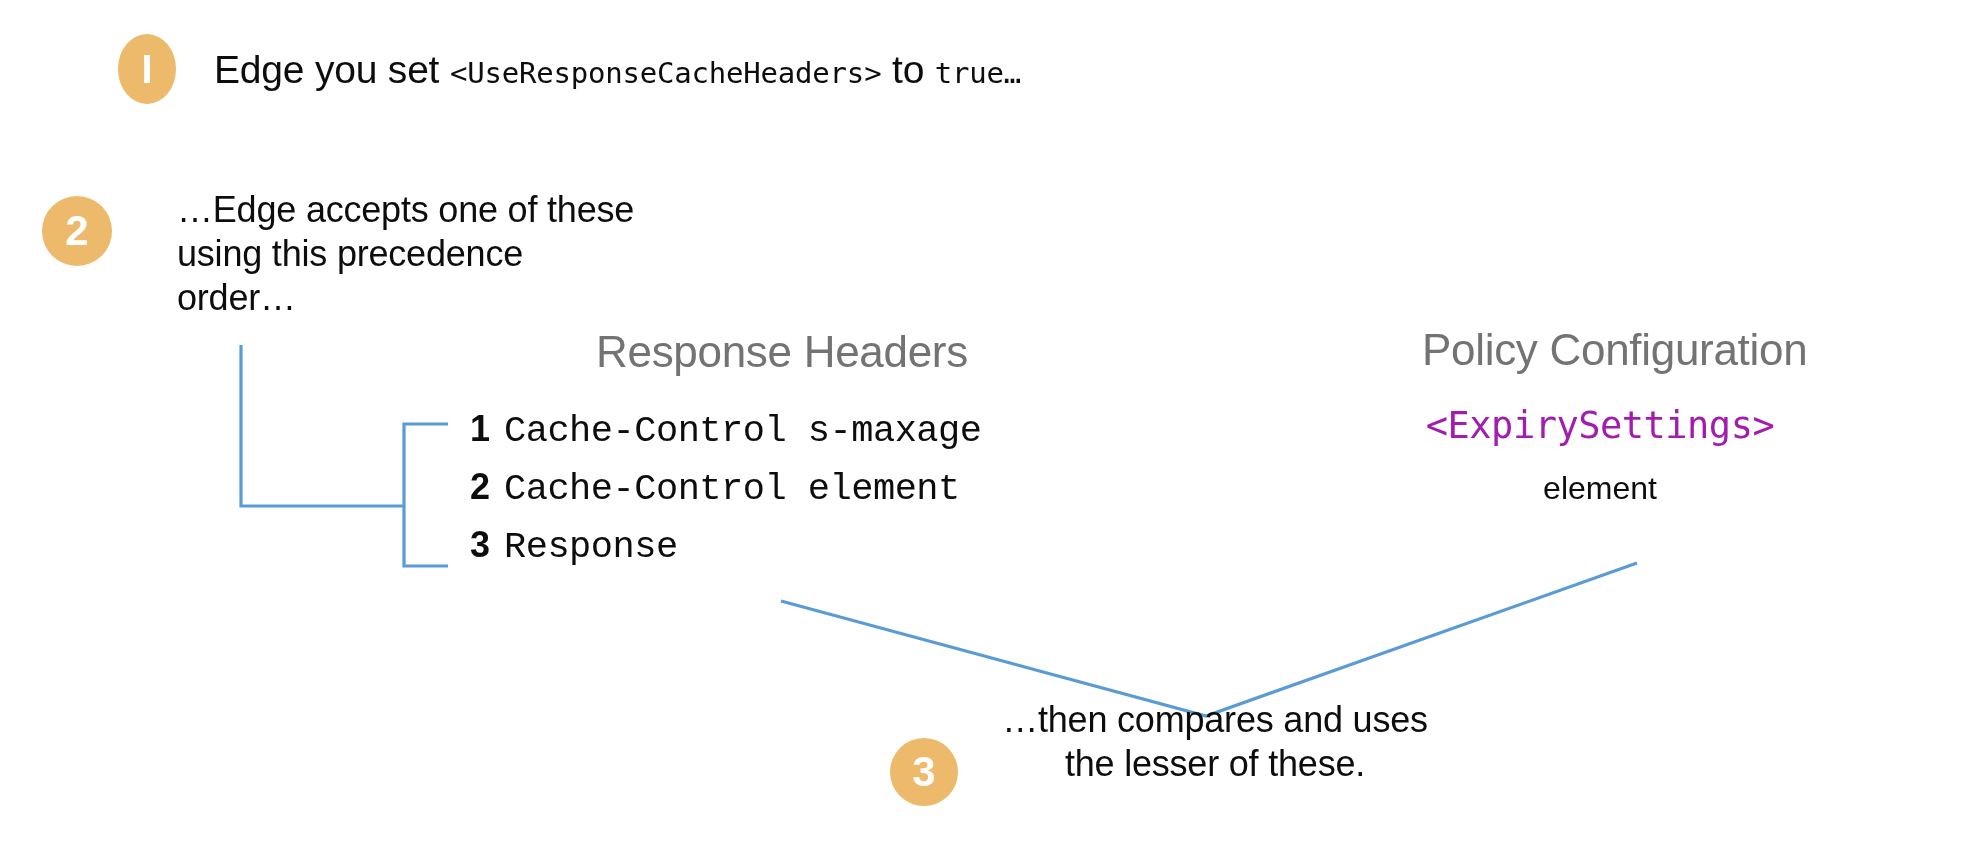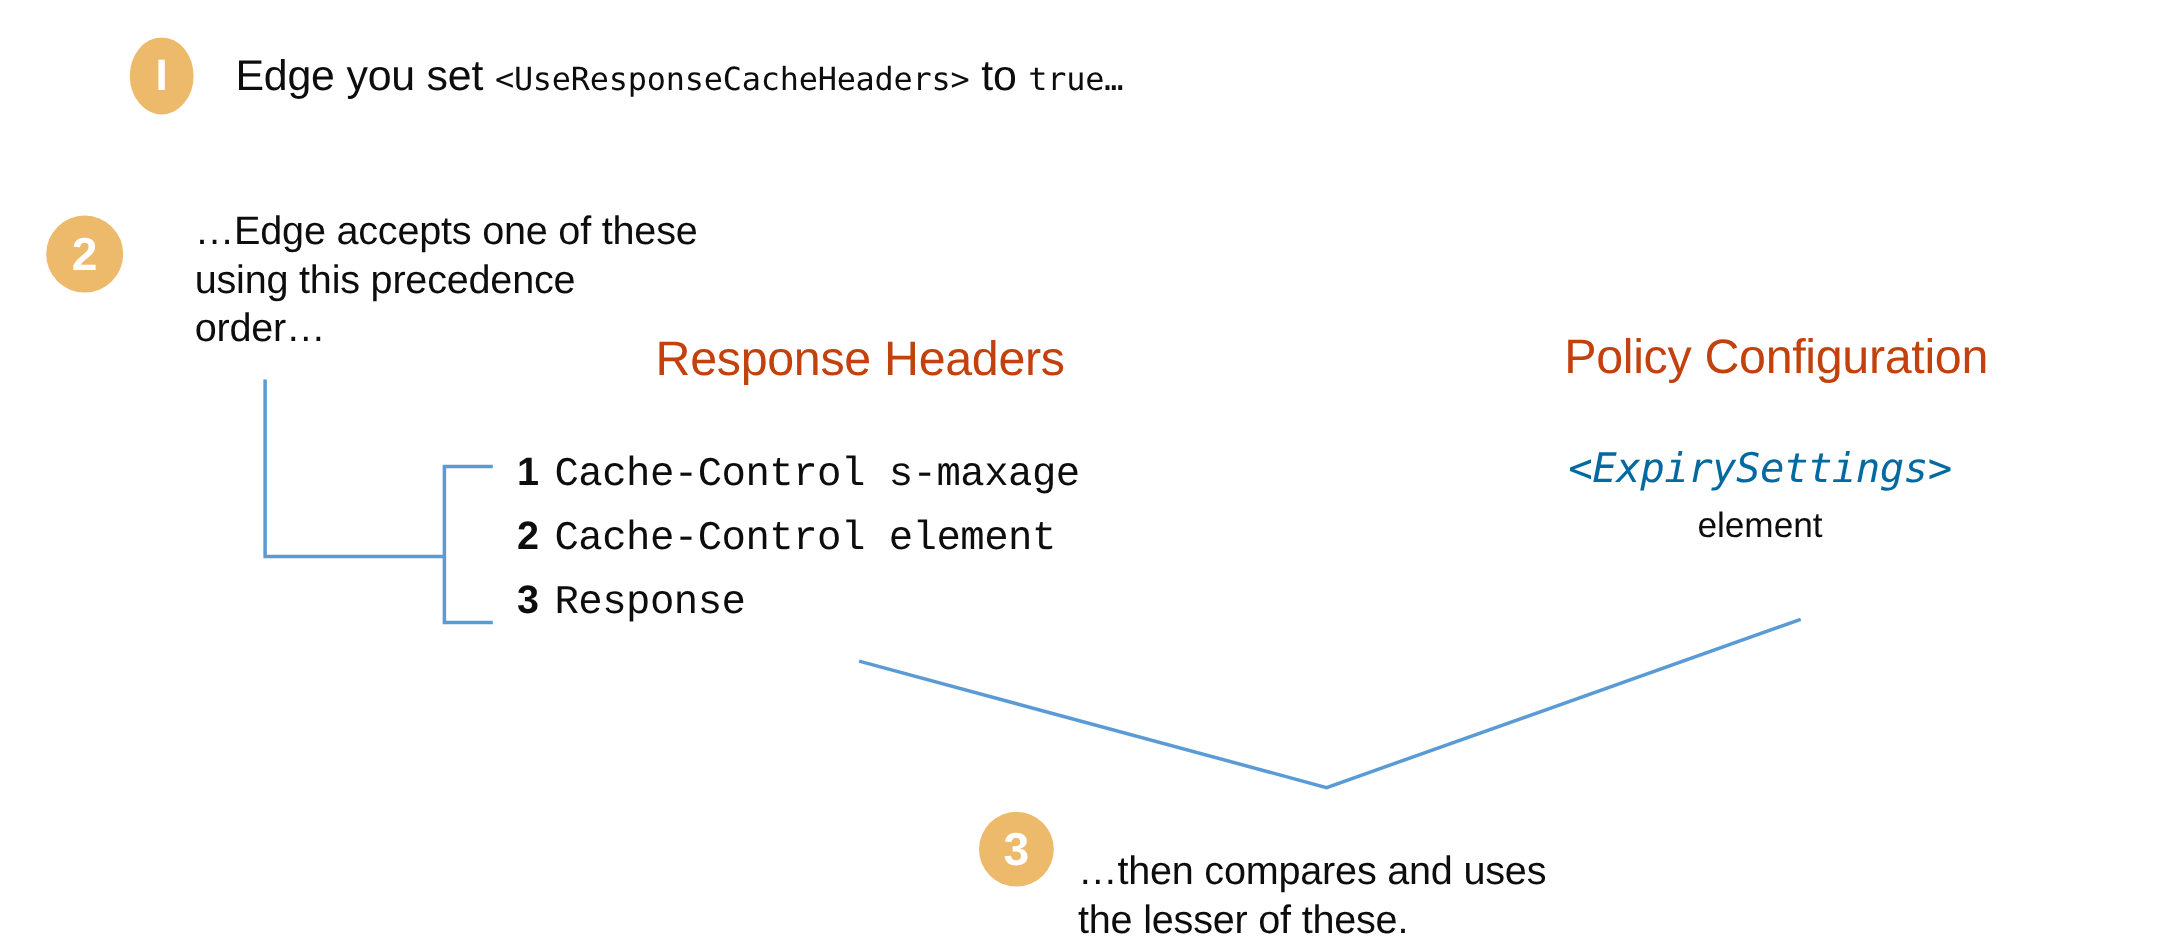--- a/index.html
+++ b/index.html
@@ -82,35 +82,36 @@
   #step2-text {
     left: 134px;
     top: 188px;
     font-size: 36px;
     line-height: 1.22;
     width: 520px;
     margin-left: 43px;
   }
   #step3-text {
     left: 980px;
-    top: 770px;
+    top: 698px;
     font-size: 36px;
     line-height: 1.22;
-    text-align: left;
+    text-align: center;
     width: 470px;
   }
 
   
   .column-heading {
     position: absolute;
     font-family: "Liberation Sans", sans-serif;
     font-size: 44px;
-    color: #c2410c;
+    color: #737373;
     white-space: nowrap;
     letter-spacing: -0.3px;
+    margin-top: 25px;
   }
   #heading-response-headers { left: 596px; top: 302px; }
   #heading-policy-config    { left: 1422px; top: 300px; }
 
   
   #precedence-list {
     position: absolute;
     left: 470px;
     top: 408px;
     width: 640px;
@@ -139,31 +140,30 @@
   #policy-element-block {
     position: absolute;
     left: 1380px;
     top: 404px;
     width: 440px;
     text-align: center;
   }
   #policy-element-name {
     font-family: "DejaVu Sans Mono", monospace;
     font-size: 37px;
-    color: #0369a1;
+    color: #a21caf;
     letter-spacing: -0.5px;
     display: block;
-    font-style: italic;
   }
   #policy-element-kind {
     font-family: "Liberation Sans", sans-serif;
     font-size: 32px;
     color: #0d0d0d;
     display: block;
-    margin-top: 12px;
+    margin-top: 23px;
   }
 </style>
 </head>
 <body>
 
 <div id="canvas">
 
   <svg class="connectors" viewBox="0 0 1966 858" width="1966" height="858" xmlns="http://www.w3.org/2000/svg">
 
     <path d="M 241 345 L 241 506 L 404 506" fill="none" stroke="#5b9bd5" stroke-width="3.2" stroke-linecap="butt"></path>

